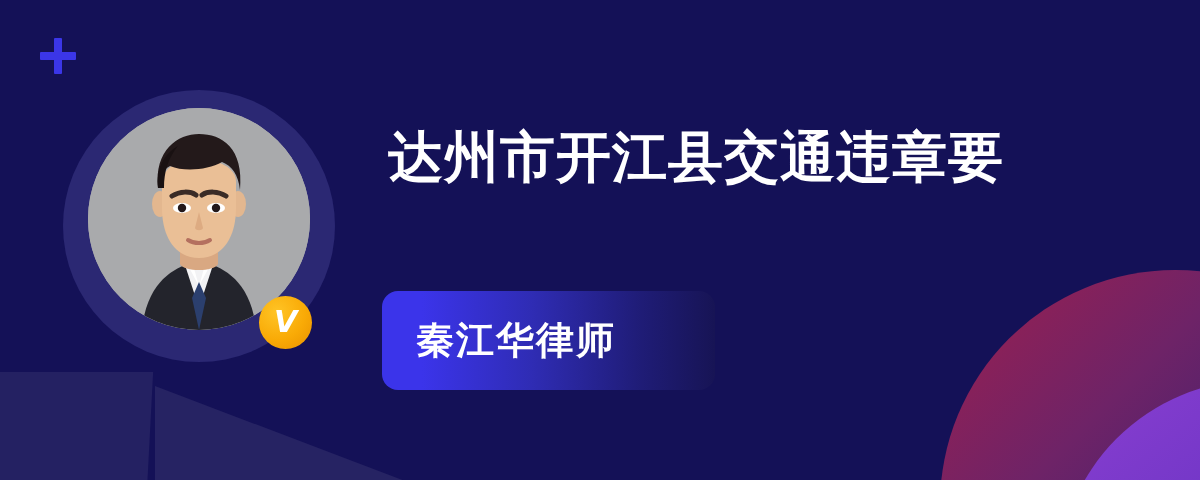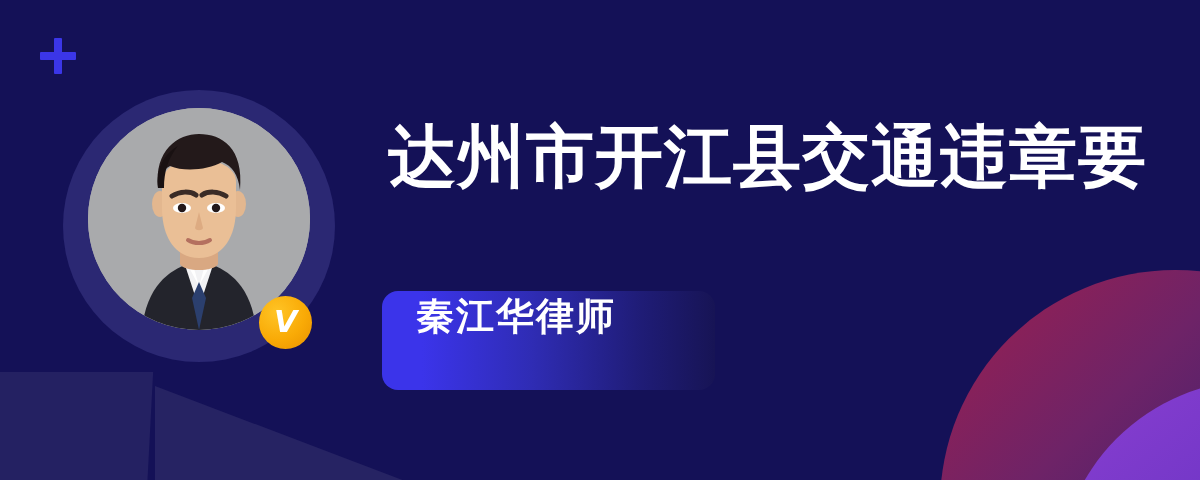--- a/index.html
+++ b/index.html
@@ -132,39 +132,39 @@
     transform: translateY(-1px);
   }
 
   
   .title {
     position: absolute;
     left: 388px;
     top: 118px;
     width: 700px;
     color: #ffffff;
-    font-size: 68px;
+    font-size: 55px;
     font-weight: bold;
     line-height: 78px;
     letter-spacing: 1px;
     font-family: "DejaVu Sans", "Liberation Sans", sans-serif;
   }
   .title .line { display: block; white-space: nowrap; }
 
   
   .name-badge {
     position: absolute;
     left: 382px;
     top: 291px;
     width: 333px;
     height: 99px;
     border-radius: 16px;
     background: linear-gradient(90deg, #3b34ea 0%, #3b34ea 12%, #2f2cb4 45%, #1f1c76 78%, #171455 100%);
     display: flex;
-    align-items: flex-start;
+    align-items: center;
   }
   .name-badge .name-text {
     color: #ffffff;
     font-size: 38px;
     font-weight: bold;
     letter-spacing: 2px;
     padding-left: 34px;
     font-family: "DejaVu Sans", "Liberation Sans", sans-serif;
   }
 </style>

